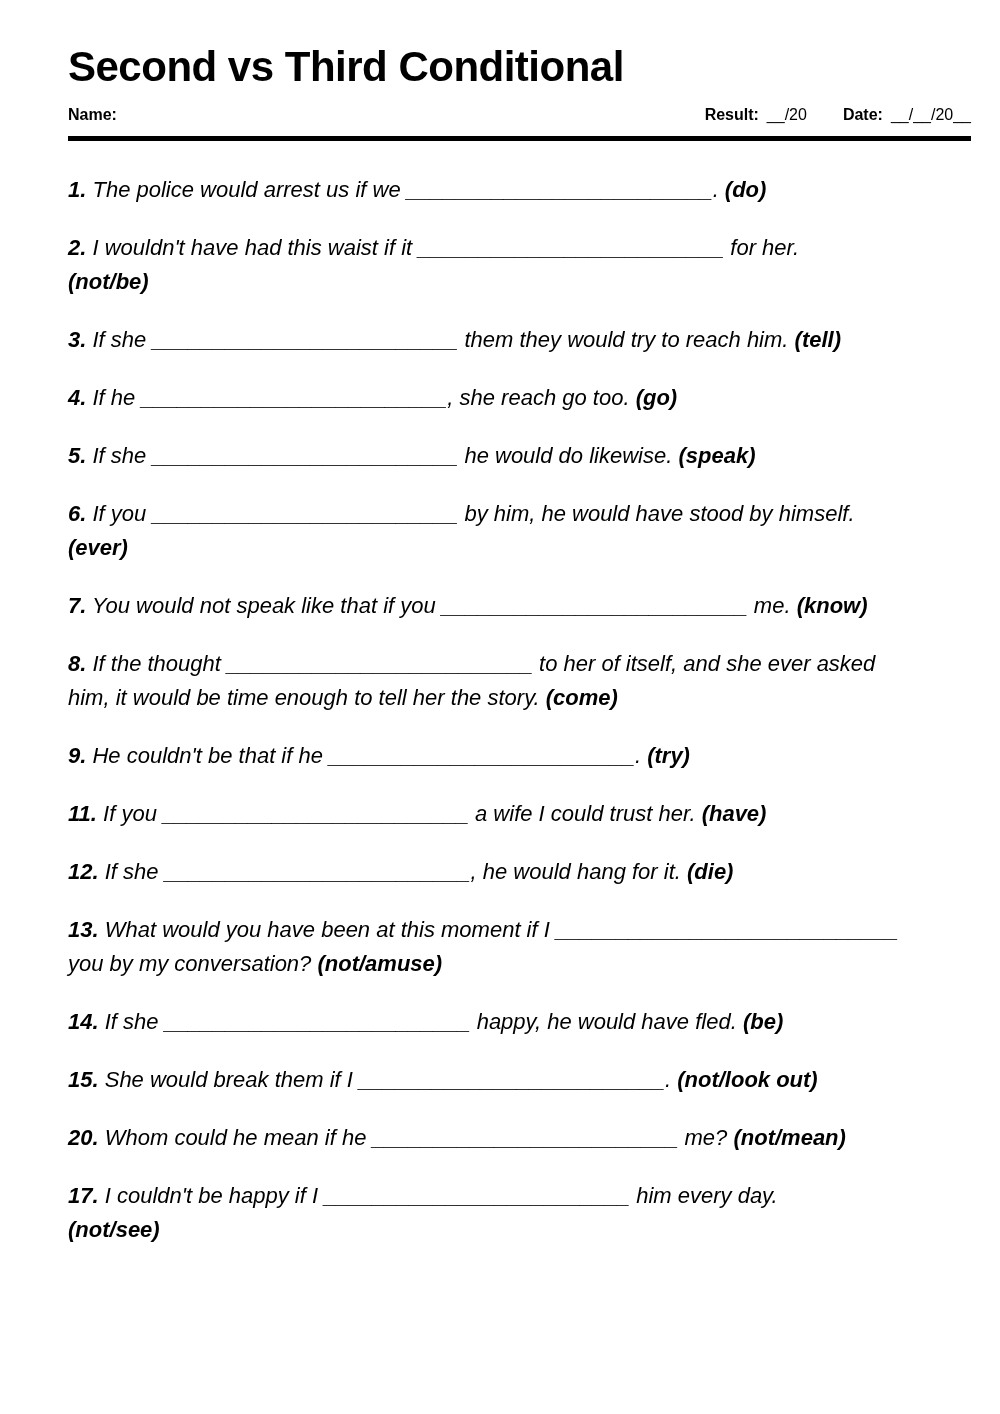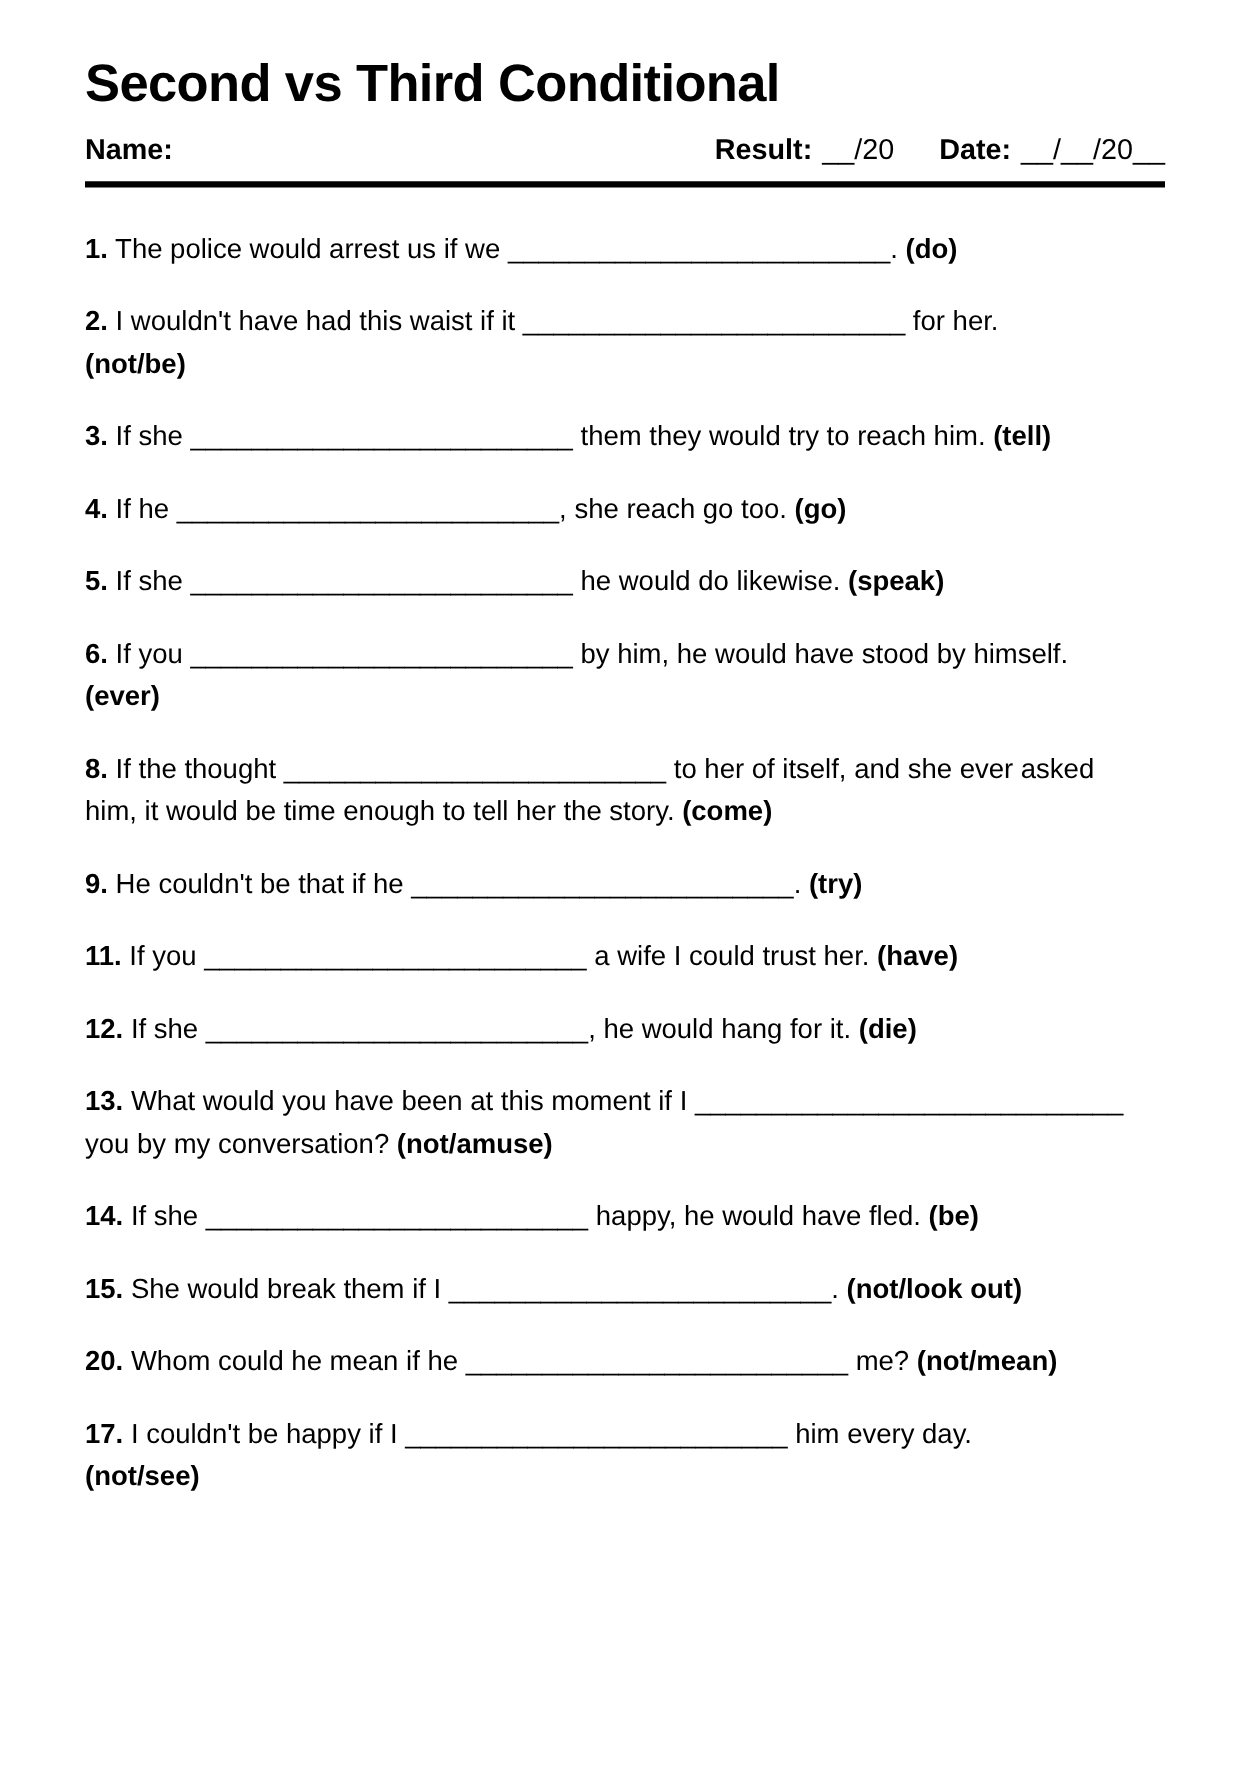--- a/index.html
+++ b/index.html
@@ -6,51 +6,51 @@
     margin: 0;
     padding: 0;
     background: #ffffff;
     color: #000000;
     font-family: "Liberation Sans", "DejaVu Sans", sans-serif;
   }
   .page {
     width: 1000px;
     height: 1414px;
     box-sizing: border-box;
-    padding: 44px 68px 0 68px;
+    padding: 44px 29px 0 68px;
     background: #ffffff;
     overflow: hidden;
   }
   h1.title {
     font-size: 42px;
     line-height: 1.1;
     font-weight: bold;
     margin: 0 0 16px 0;
     letter-spacing: -0.5px;
   }
   .meta-row {
     display: flex;
     justify-content: space-between;
     align-items: flex-end;
-    font-size: 23px;
+    font-size: 16px;
     border-bottom: 5px solid #000;
     padding-bottom: 12px;
   }
   .meta-right {
     display: flex;
     gap: 36px;
   }
   .label { font-weight: bold; margin-right: 8px; }
   .value { font-weight: normal; margin-top: 40px; }
   .items {
     margin-top: 32px;
     font-size: 22px;
     line-height: 34px;
   }
-  .item { margin: 0 0 24px 0; }
+  .item { margin: 0 0 24px 0; font-style: italic; }
   .b { font-weight: bold; }
   .blank { font-weight: normal; letter-spacing: 0; }
 </style>
 </head>
 <body>
 
 <div class="page">
   <header>
     <h1 class="title">Second vs Third Conditional</h1>
     <div class="meta-row">
@@ -66,20 +66,21 @@
     </div>
   </header>
 
   <main class="items">
       <p class="item"><span class="b">1.</span><span> The police would arrest us if we </span><span class="blank">_________________________</span><span>. </span><span class="b">(do)</span></p>
       <p class="item"><span class="b">2.</span><span> I wouldn't have had this waist if it </span><span class="blank">_________________________</span><span> for her. </span><br><span class="b">(not/be)</span></p>
       <p class="item"><span class="b">3.</span><span> If she </span><span class="blank">_________________________</span><span> them they would try to reach him. </span><span class="b">(tell)</span></p>
       <p class="item"><span class="b">4.</span><span> If he </span><span class="blank">_________________________</span><span>, she reach go too. </span><span class="b">(go)</span></p>
       <p class="item"><span class="b">5.</span><span> If she </span><span class="blank">_________________________</span><span> he would do likewise. </span><span class="b">(speak)</span></p>
       <p class="item"><span class="b">6.</span><span> If you </span><span class="blank">_________________________</span><span> by him, he would have stood by himself. </span><br><span class="b">(ever)</span></p>
+      <p class="item"><span class="b">7.</span><span> You would not speak like that if you </span><span class="blank">_________________________</span><span> me. </span><span class="b">(know)</span></p>
       <p class="item"><span class="b">8.</span><span> If the thought </span><span class="blank">_________________________</span><span> to her of itself, and she ever asked</span><br><span>him, it would be time enough to tell her the story. </span><span class="b">(come)</span></p>
       <p class="item"><span class="b">9.</span><span> He couldn't be that if he </span><span class="blank">_________________________</span><span>. </span><span class="b">(try)</span></p>
       <p class="item"><span class="b">11.</span><span> If you </span><span class="blank">_________________________</span><span> a wife I could trust her. </span><span class="b">(have)</span></p>
       <p class="item"><span class="b">12.</span><span> If she </span><span class="blank">_________________________</span><span>, he would hang for it. </span><span class="b">(die)</span></p>
       <p class="item"><span class="b">13.</span><span> What would you have been at this moment if I </span><span class="blank">____________________________</span><br><span>you by my conversation? </span><span class="b">(not/amuse)</span></p>
       <p class="item"><span class="b">14.</span><span> If she </span><span class="blank">_________________________</span><span> happy, he would have fled. </span><span class="b">(be)</span></p>
       <p class="item"><span class="b">15.</span><span> She would break them if I </span><span class="blank">_________________________</span><span>. </span><span class="b">(not/look out)</span></p>
       <p class="item"><span class="b">20.</span><span> Whom could he mean if he </span><span class="blank">_________________________</span><span> me? </span><span class="b">(not/mean)</span></p>
       <p class="item"><span class="b">17.</span><span> I couldn't be happy if I </span><span class="blank">_________________________</span><span> him every day. </span><br><span class="b">(not/see)</span></p>
     </main>

